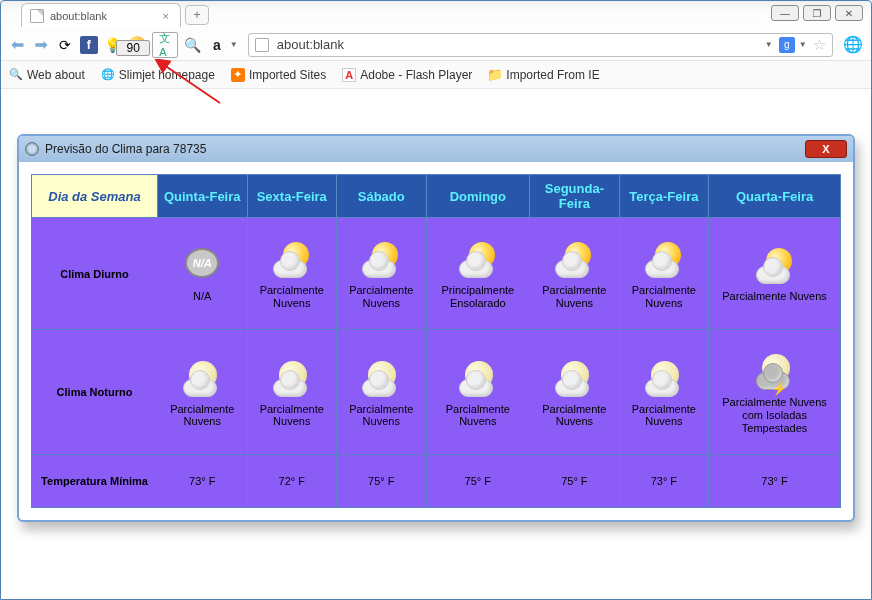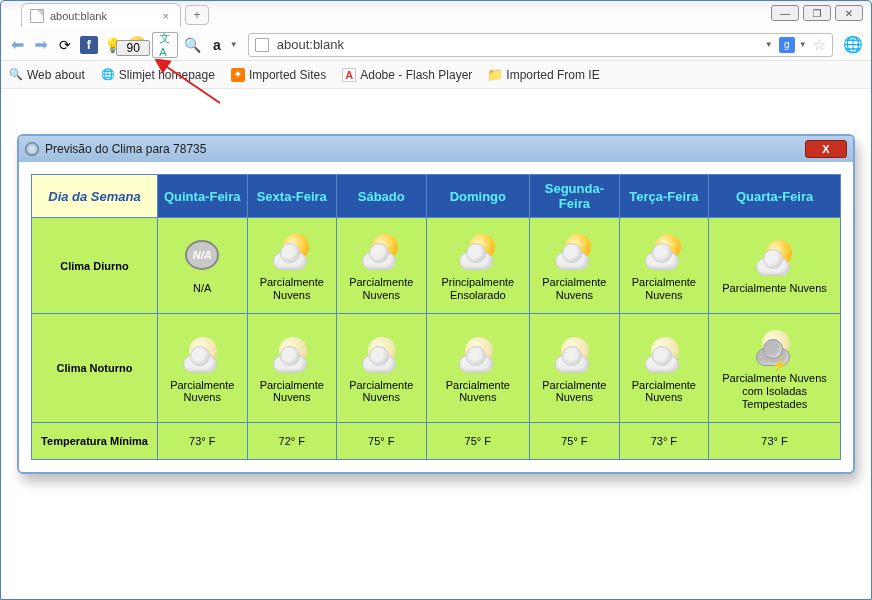--- a/index.html
+++ b/index.html
@@ -183,22 +183,22 @@
 }
 .popup-body { padding: 12px; }
 table.forecast {
   border-collapse: collapse;
   width: 100%;
 }
 table.forecast th, table.forecast td {
   border: 1px solid #5a85c8;
   text-align: center;
   font-size: 11px;
-  background: #bef264;
-  padding: 12px 6px;
+  background: #8b5cf6;
+  padding: 20px 6px;
 }
 table.forecast th {
   background: #2756aa;
   color: #5df0ff;
   font-weight: bold;
   padding: 6px 4px;
   font-size: 13px;
 }
 th.row-head-th {
   background: #ffffcc !important;

